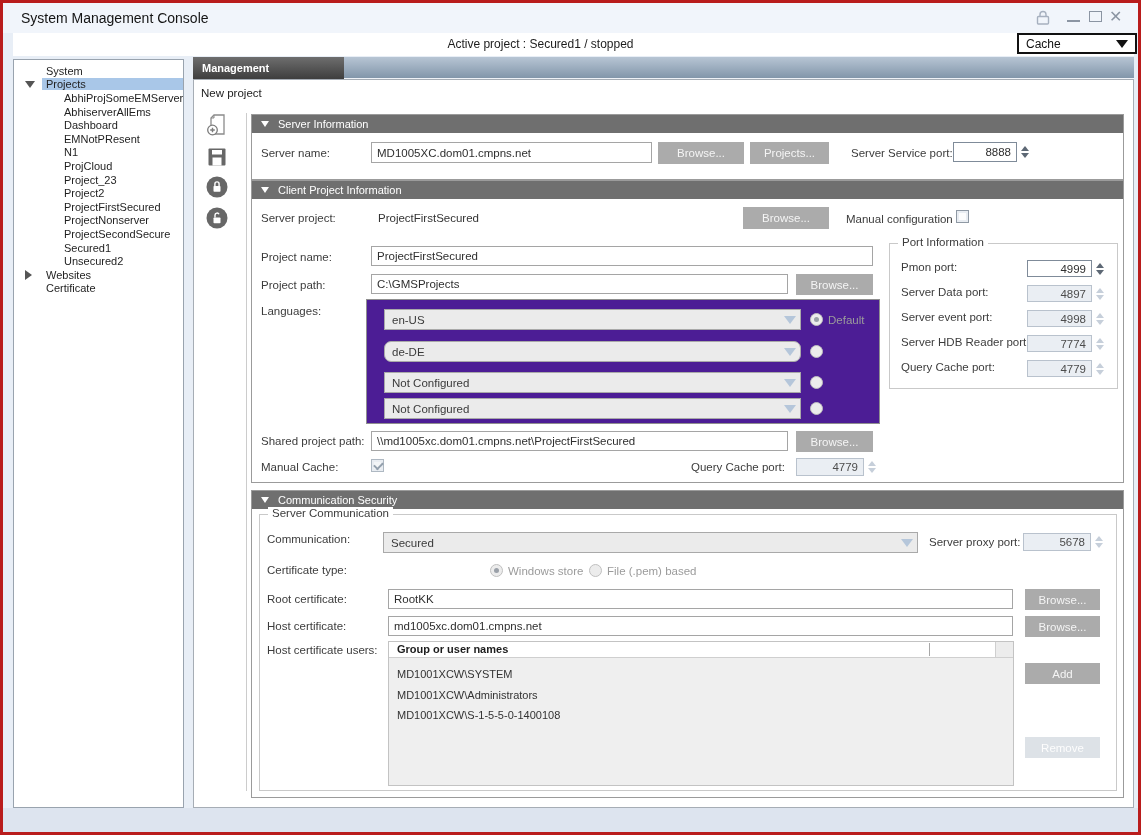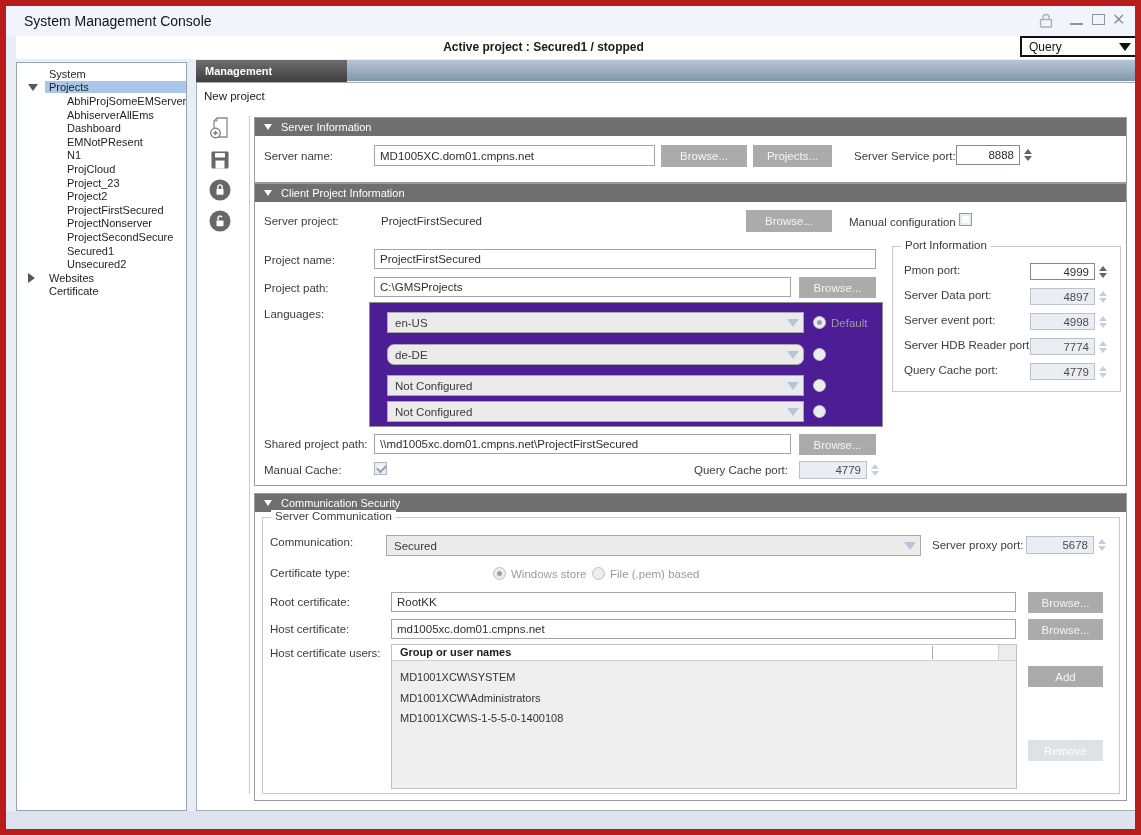--- a/index.html
+++ b/index.html
@@ -1,29 +1,29 @@
 <!DOCTYPE html>
 <html><head>
 <meta charset="utf-8">
 <style>
   * { margin:0; padding:0; box-sizing:border-box; }
   body { font-family:"Liberation Sans", sans-serif; background:#c8d2e0; }
   .stage { position:relative; width:1141px; height:835px; background:#e8eef6;
-           border:6px solid #b91c1c; overflow:hidden; }
+           border:3px solid #b91c1c; overflow:hidden; }
   .abs { position:absolute; }
 
   
   .titlebar { position:absolute; left:0; top:0; width:1141px; height:30px; background:#f1f5fb; }
   .title-text { position:absolute; left:18px; top:7px; font-size:14px; color:#141414; }
   .winctl { position:absolute; color:#8b95a3; }
 
   
   .topstrip { position:absolute; left:10px; top:30px; width:1121px; height:23px; background:#ffffff; }
   .active-proj { position:absolute; left:0; right:0; top:4px; text-align:center; padding-right:66px;
-                 font-size:12px; color:#1c1c1c;font-weight:bold; }
+                 font-size:12px; color:#1c1c1c; }
   .menucombo { position:absolute; left:1014px; top:30px; width:120px; height:21px; background:#fff;
                border:2px solid #111; display:flex; align-items:center; }
   .menucombo .mlabel { font-size:12px; color:#111; padding-left:7px; flex:1; }
   .menucombo .mtri { width:0; height:0; border-left:6px solid transparent; border-right:6px solid transparent;
                      border-top:8px solid #111; margin-right:7px; }
 
   
   .treepanel { position:absolute; left:10px; top:56px; width:171px; height:749px;
                background:#fff; border:1px solid #99a3ae; padding-top:4px; overflow:hidden; }
   .tree-row { position:relative; height:13.6px; display:flex; align-items:center;
@@ -122,21 +122,21 @@
     </svg>
     <div class="winctl" style="left:1064px; top:17px; width:13px; height:2px; background:#8b95a3;"></div>
     <div class="winctl" style="left:1086px; top:8px; width:13px; height:11px; border:1.5px solid #8b95a3;"></div>
     <div class="winctl" style="left:1106px; top:4px; font-size:16px;">✕</div>
   </div>
 
   <div class="topstrip">
     <div class="active-proj">Active project : Secured1 / stopped</div>
   </div>
   <div class="menucombo">
-    <span class="mlabel">Query</span>
+    <span class="mlabel">Cache</span>
     <span class="mtri"></span>
   </div>
 
   <div class="treepanel">
       <div class="tree-row" style="padding-left: 28px;">
         <div class="tree-lbl">System</div>
       </div>
       <div class="tree-row" style="padding-left: 28px;">
         <div class="exp down"></div>
         <div class="tree-lbl sel">Projects</div>

